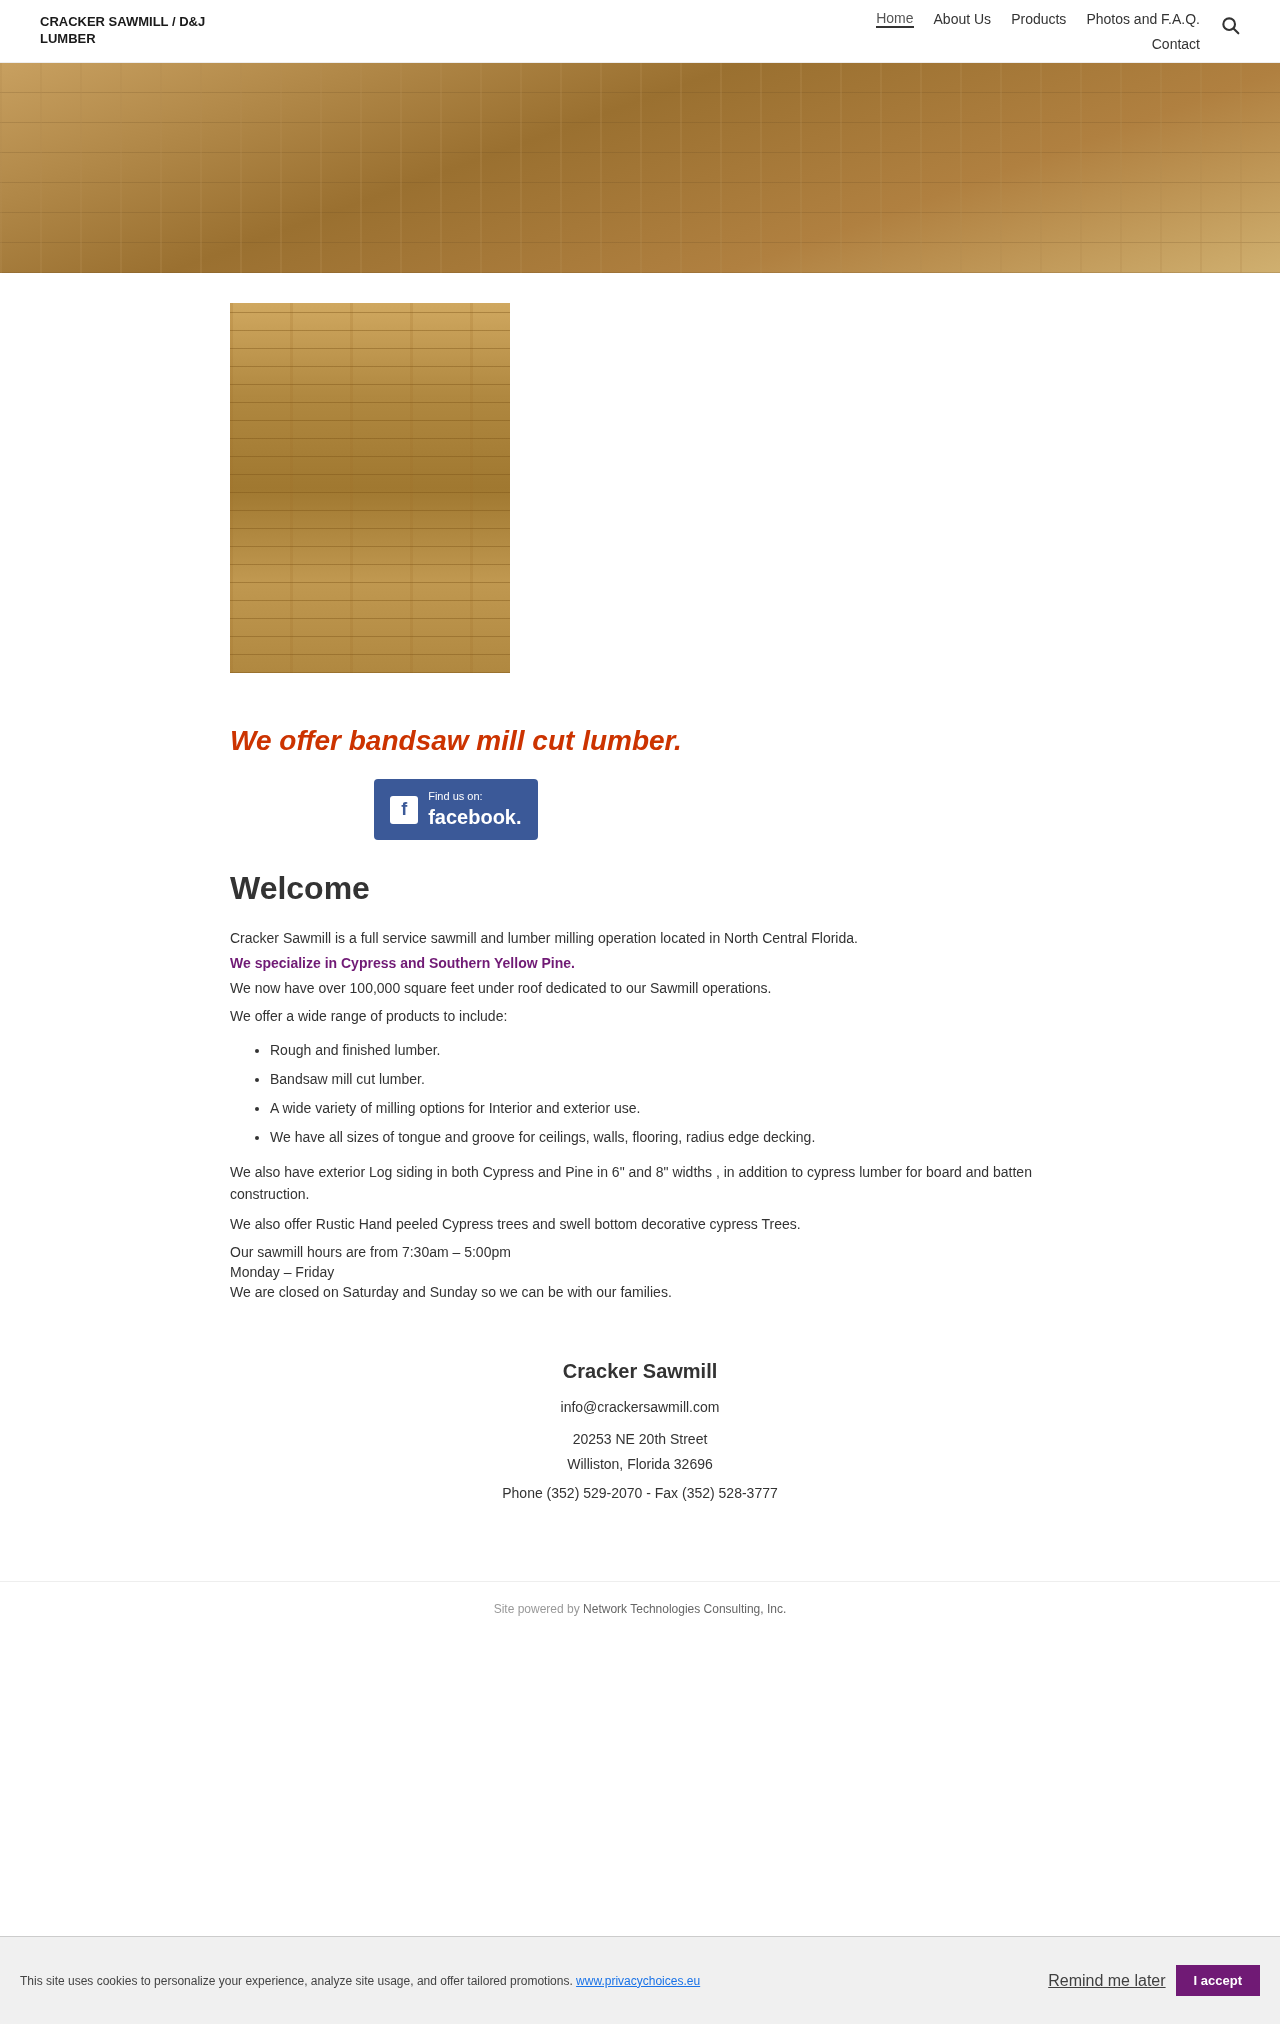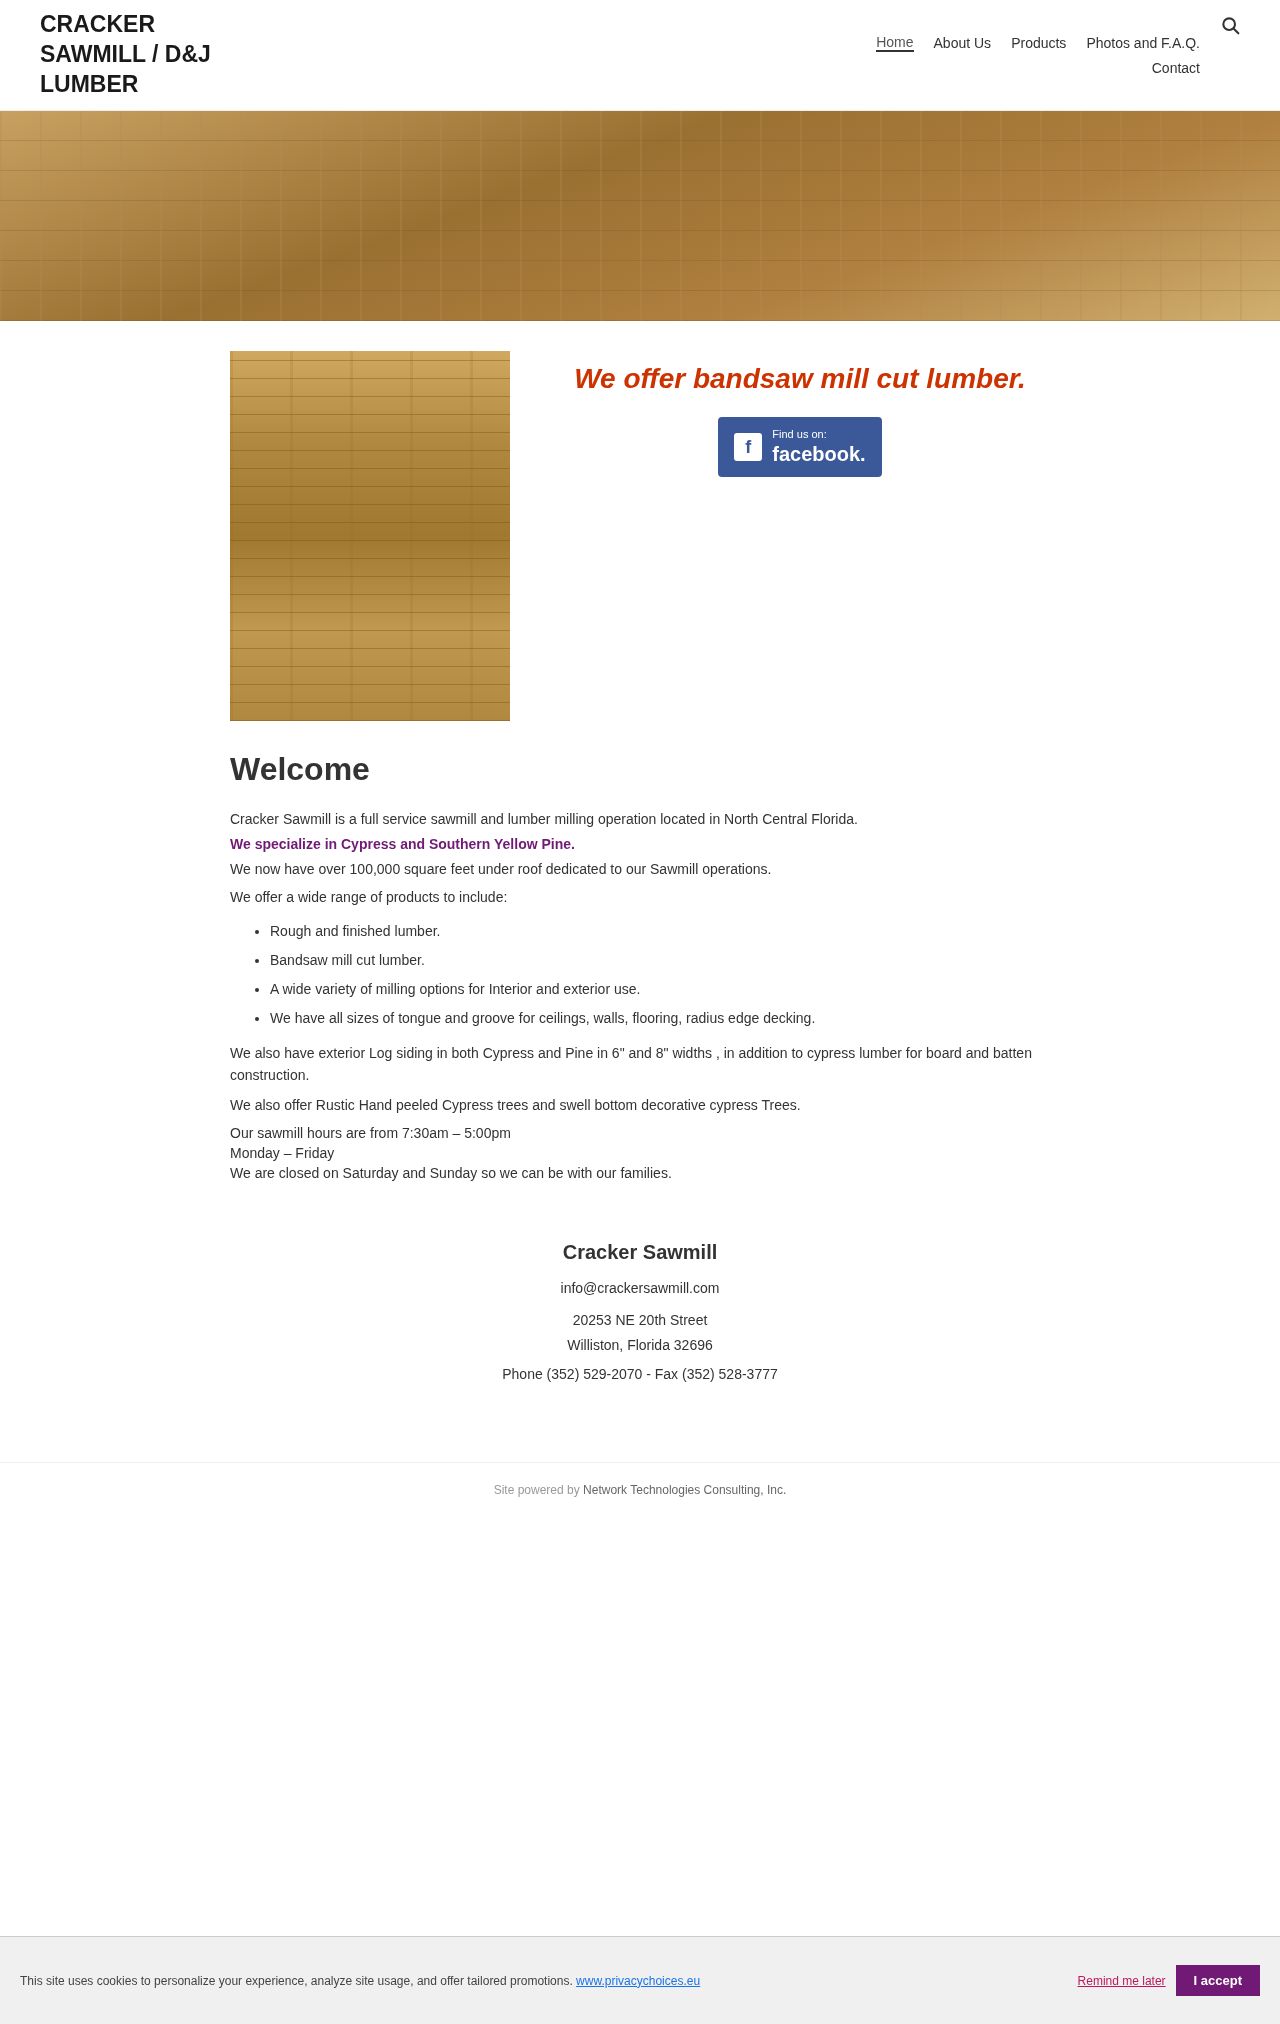--- a/index.html
+++ b/index.html
@@ -9,21 +9,21 @@
     .header {
       display: flex;
       align-items: center;
       justify-content: space-between;
       padding: 10px 40px;
       border-bottom: 1px solid #eee;
       flex-wrap: wrap;
       position: relative;
     }
     .site-title {
-      font-size: 23px;
+      font-size: 13px;
       font-weight: bold;
       color: #1a1a1a;
       text-transform: uppercase;
       line-height: 1.3;
       max-width: 200px;
     }
     .nav-area {
       display: flex;
       flex-direction: column;
       align-items: flex-end;
@@ -96,20 +96,21 @@
       margin: 0 auto;
       padding: 30px 40px;
     }
 
     
     .upper-section {
       display: flex;
       gap: 40px;
       align-items: flex-start;
       margin-bottom: 30px;
+      flex-direction: column;
     }
     .lumber-image {
       width: 280px;
       min-width: 280px;
       height: 370px;
       background: linear-gradient(180deg, #c8a060 0%, #b08848 30%, #987030 60%, #c09050 100%);
       position: relative;
       overflow: hidden;
     }
     .lumber-image-inner {
@@ -201,23 +202,23 @@
       text-decoration: underline;
       cursor: pointer;
     }
     .cookie-buttons {
       display: flex;
       gap: 10px;
     }
     .cookie-btn-later {
       background: none;
       border: none;
-      color: #be185d;
-      cursor: pointer;
-      font-size: 12px;
+      color: #404040;
+      cursor: pointer;
+      font-size: 16px;
       text-decoration: underline;
     }
     .cookie-btn-accept {
       background: #701a75;
       color: white;
       border: none;
       padding: 8px 18px;
       cursor: pointer;
       font-size: 13px;
       font-weight: bold;

